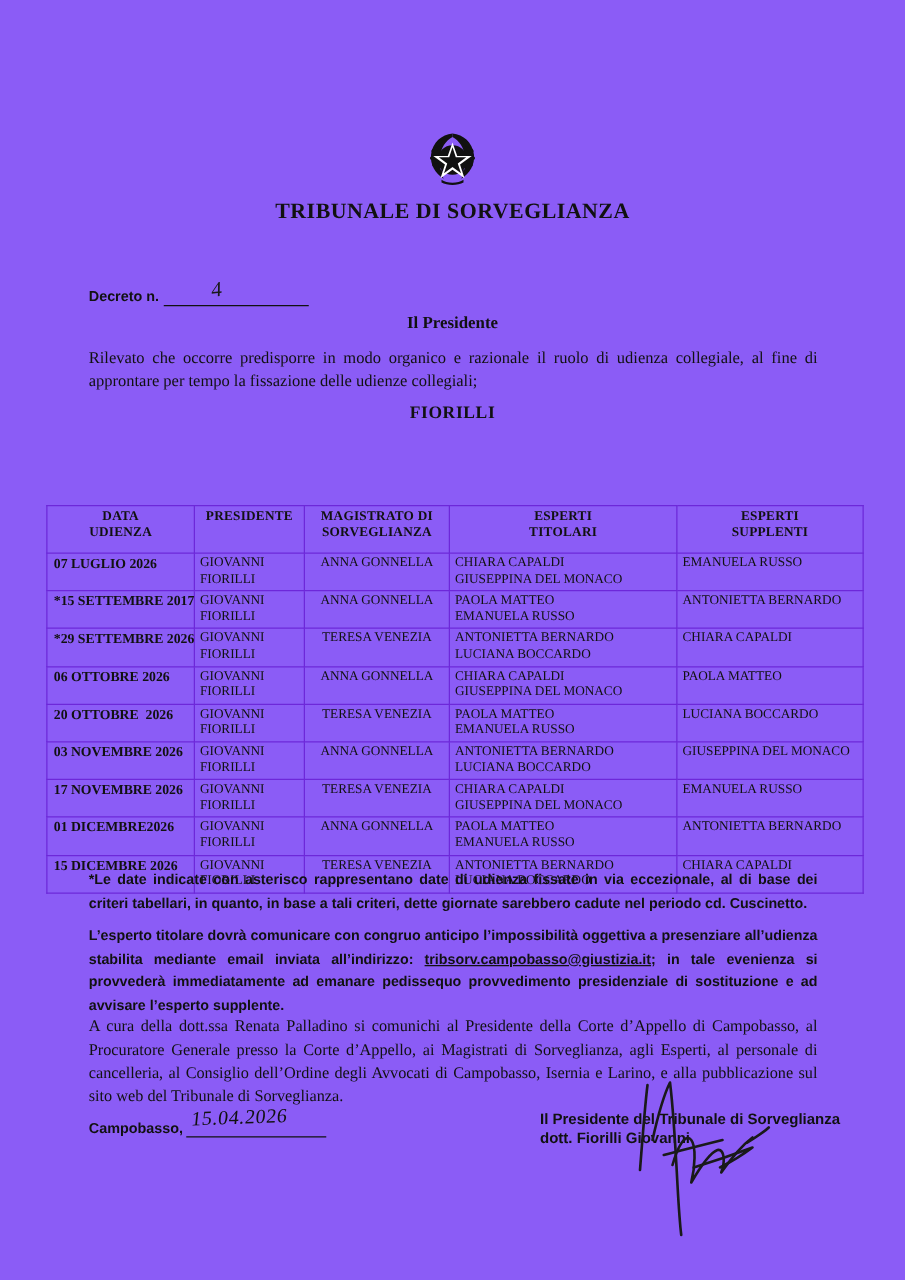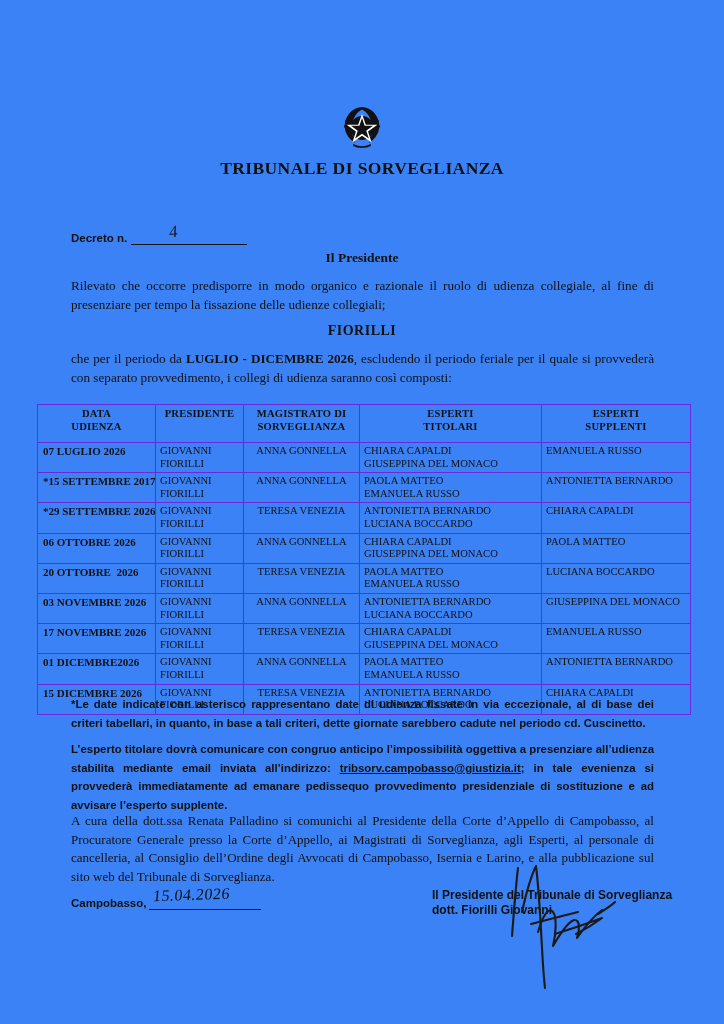--- a/index.html
+++ b/index.html
@@ -11,21 +11,21 @@
     width: 724px;
     height: 1024px;
     position: relative;
     font-family: "Liberation Serif", serif;
     color: #111111;
     overflow: hidden;
   }
   .page {
     position: absolute;
     inset: 0;
-    background: #3b82f6;
+    background: #8b5cf6;
   }
 
   
   .emblem-wrap {
     position: absolute;
     top: 103px;
     left: 0;
     width: 724px;
     text-align: center;
   }
@@ -271,25 +271,24 @@
 
   <div class="decree-line">
     <span class="decree-label">Decreto n.</span>
     <span class="decree-blank">
       <span class="decree-value">4</span>
     </span>
   </div>
 
   <div class="center-heading" id="heading-presidente">Il Presidente</div>
 
-  <div class="para-serif" id="para-rilevato">Rilevato che occorre predisporre in modo organico e razionale il ruolo di udienza collegiale, al fine di presenziare per tempo la fissazione delle udienze collegiali;</div>
+  <div class="para-serif" id="para-rilevato">Rilevato che occorre predisporre in modo organico e razionale il ruolo di udienza collegiale, al fine di approntare per tempo la fissazione delle udienze collegiali;</div>
 
   <div class="center-heading" id="heading-decreta">FIORILLI</div>
 
-  <div class="para-serif" id="para-che-per"><span>che per il periodo da </span><b>LUGLIO - DICEMBRE 2026</b><span>, escludendo il periodo feriale per il quale si provvederà con separato provvedimento, i collegi di udienza saranno così composti:</span></div>
 
   <table class="hearing-table">
     <colgroup>
       <col class="c-date">
         <col class="c-pres">
         <col class="c-mag">
         <col class="c-tit">
         <col class="c-sup">
     </colgroup>
     <thead>

